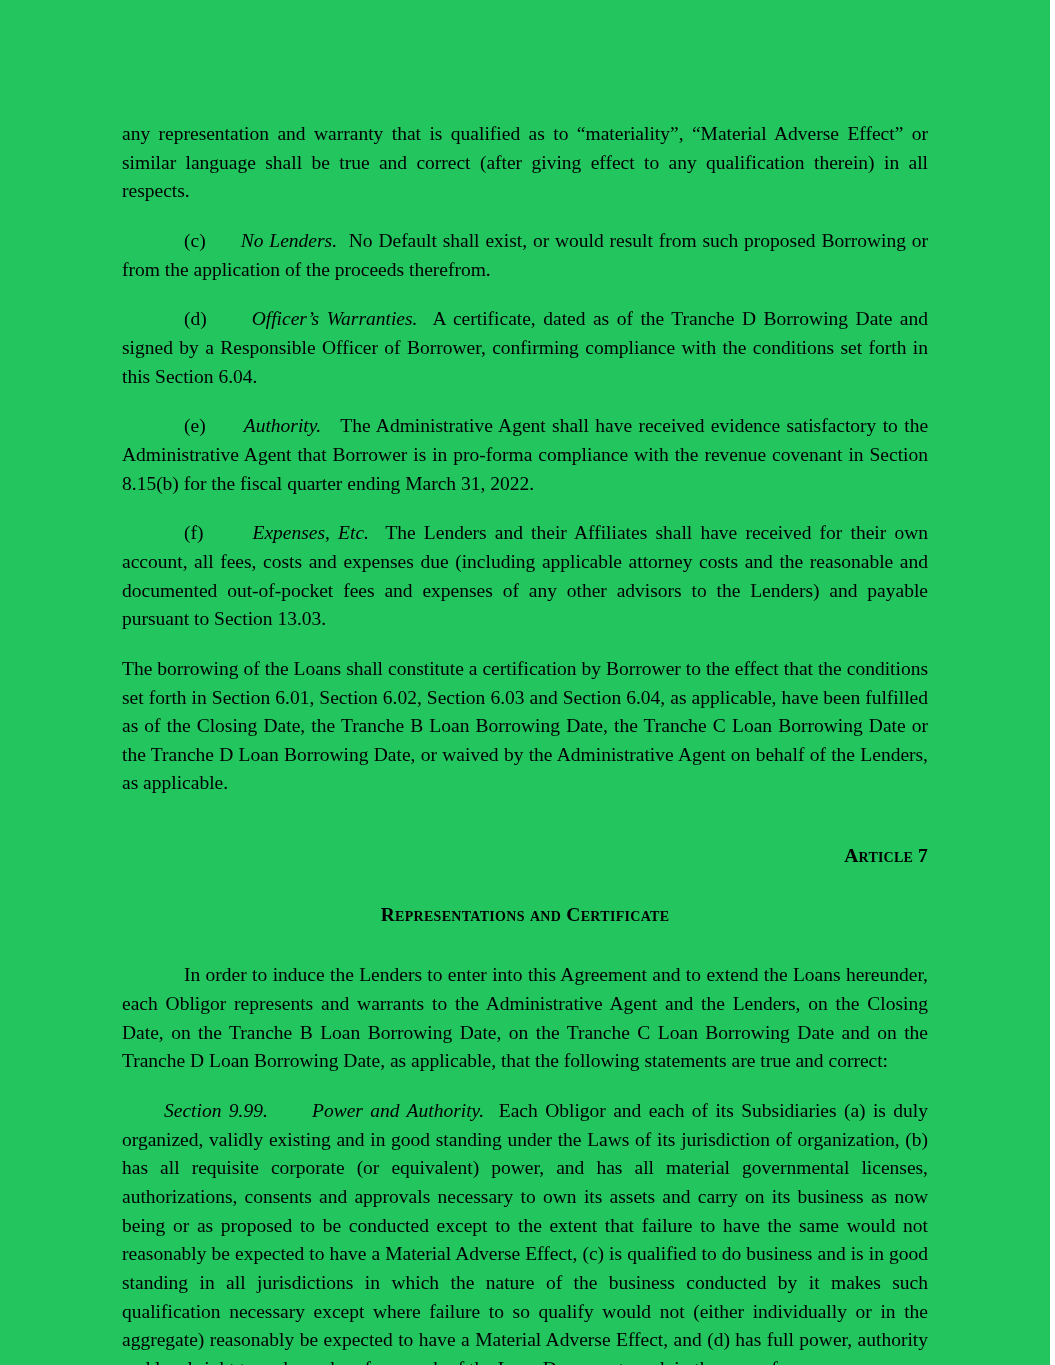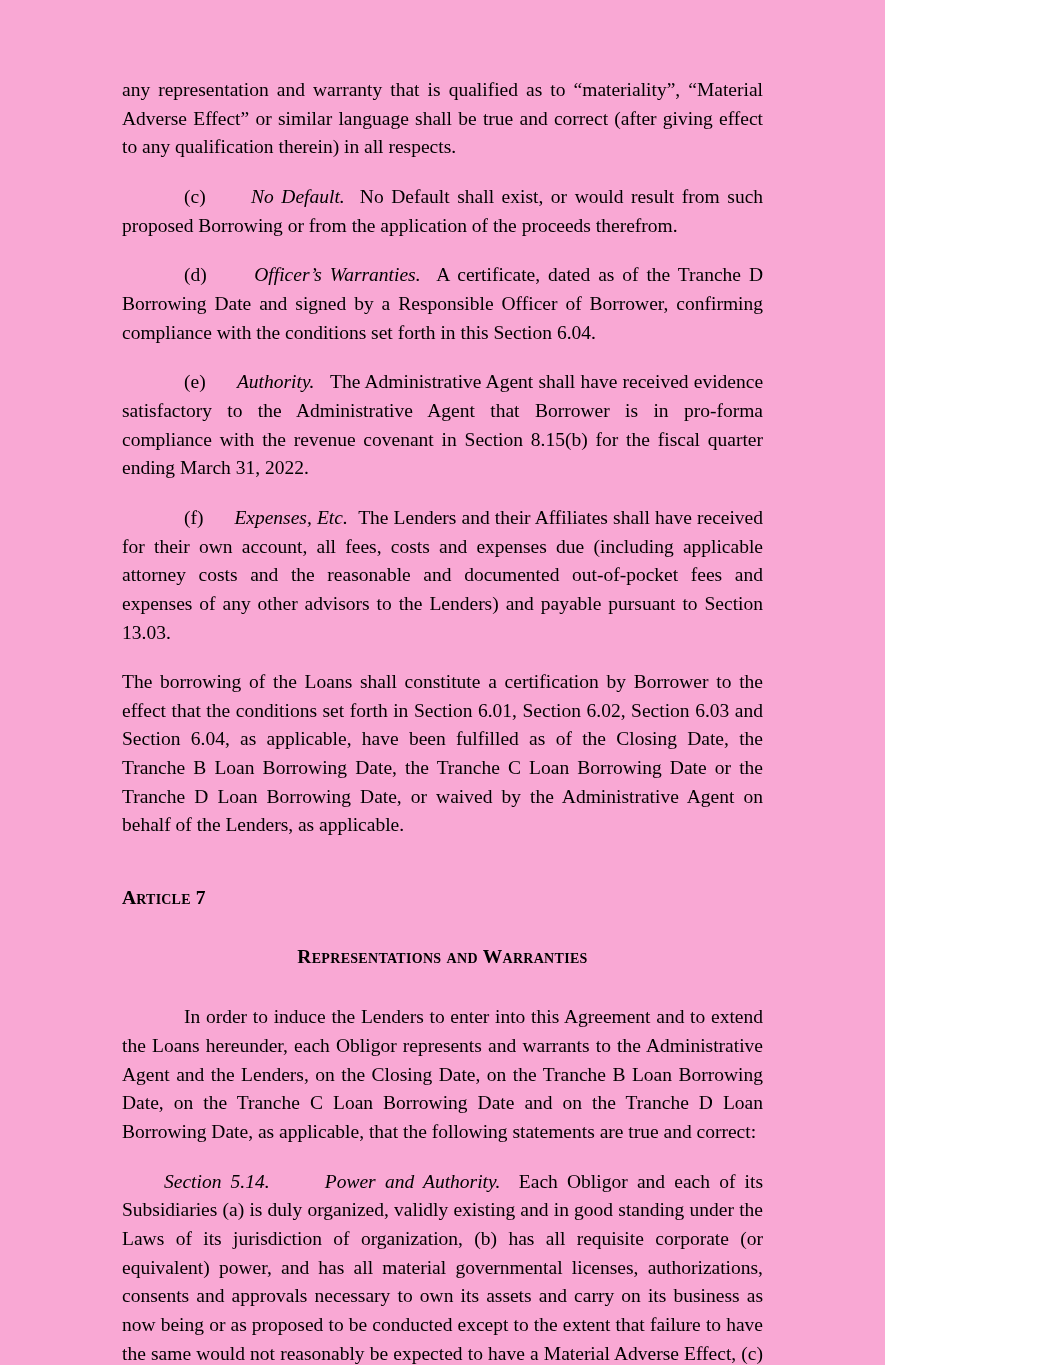--- a/index.html
+++ b/index.html
@@ -5,46 +5,46 @@
   html, body {
     margin: 0;
     padding: 0;
     background: #ffffff;
   }
   body {
     font-family: "Liberation Serif", serif;
     color: #000000;
   }
   .page {
-    width: 885px;
+    width: 1050px;
     height: 1365px;
     position: relative;
-    background: #f9a8d4;
+    background: #22c55e;
     box-sizing: border-box;
-    padding: 76px 122px 40px 122px;
+    padding: 120px 122px 40px 122px;
   }
   .doc-body {
     font-size: 19.5px;
     line-height: 1.47;
     text-align: justify;
   }
   p {
     margin: 0 0 21px 0;
   }
   p.tight {
     margin-bottom: 21px;
   }
   .indent {
     text-indent: 62px;
   }
   .ital {
     font-style: italic;
   }
   .article-head {
-    text-align: left;
+    text-align: right;
     margin: 44px 0 0 0;
     font-variant: small-caps;
     font-size: 19.5px;
     letter-spacing: 0.2px;
   }
   .article-sub {
     text-align: center;
     margin: 30px 0 0 0;
     font-variant: small-caps;
     font-weight: bold;
@@ -73,21 +73,21 @@
 </head>
 <body>
 
 <div class="page">
   <div class="doc-body">
 
     <p class="tight">any representation and warranty that is qualified as to “materiality”, “Material Adverse Effect” or similar language shall be true and correct (after giving effect to any qualification therein) in all respects.</p>
 
     <p class="indent">
       <span>(c)</span>
-      <span>&nbsp;&nbsp;&nbsp;&nbsp;&nbsp;</span><span class="ital">No Default.</span>
+      <span>&nbsp;&nbsp;&nbsp;&nbsp;&nbsp;</span><span class="ital">No Lenders.</span>
       <span>&nbsp;</span><span>No Default shall exist, or would result from such proposed Borrowing or from the application of the proceeds therefrom.</span>
     </p>
 
     <p class="indent">
       <span>(d)</span>
       <span>&nbsp;&nbsp;&nbsp;&nbsp;&nbsp;</span><span class="ital">Officer’s Warranties.</span>
       <span>&nbsp;</span><span>A certificate, dated as of the Tranche D Borrowing Date and signed by a Responsible Officer of Borrower, confirming compliance with the conditions set forth in this Section 6.04.</span>
     </p>
 
     <p class="indent">
@@ -101,25 +101,25 @@
       <span>&nbsp;&nbsp;&nbsp;&nbsp;&nbsp;</span><span class="ital">Expenses, Etc.</span>
       <span>&nbsp;</span><span>The Lenders and their Affiliates shall have received for their own account, all fees, costs and expenses due (including applicable attorney costs and the reasonable and documented out-of-pocket fees and expenses of any other advisors to the Lenders) and payable pursuant to Section 13.03.</span>
     </p>
 
     <p class="tight gap-top">The borrowing of the Loans shall constitute a certification by Borrower to the effect that the conditions set forth in Section 6.01, Section 6.02, Section 6.03 and Section 6.04, as applicable, have been fulfilled as of the Closing Date, the Tranche B Loan Borrowing Date, the Tranche C Loan Borrowing Date or the Tranche D Loan Borrowing Date, or waived by the Administrative Agent on behalf of the Lenders, as applicable.</p>
 
     <p class="article-head">
       <span class="article-num">Article 7</span>
     </p>
 
-    <p class="article-sub">Representations and Warranties</p>
+    <p class="article-sub">Representations and Certificate</p>
 
     <p class="indent" style="margin-top:32px;">In order to induce the Lenders to enter into this Agreement and to extend the Loans hereunder, each Obligor represents and warrants to the Administrative Agent and the Lenders, on the Closing Date, on the Tranche B Loan Borrowing Date, on the Tranche C Loan Borrowing Date and on the Tranche D Loan Borrowing Date, as applicable, that the following statements are true and correct:</p>
 
     <p class="section-para">
-      <span class="ital">Section 5.14.</span>
+      <span class="ital">Section 9.99.</span>
       <span>&nbsp;&nbsp;&nbsp;&nbsp;&nbsp;</span><span class="ital">Power and Authority.</span>
       <span>&nbsp;</span><span>Each Obligor and each of its Subsidiaries (a) is duly organized, validly existing and in good standing under the Laws of its jurisdiction of organization, (b) has all requisite corporate (or equivalent) power, and has all material governmental licenses, authorizations, consents and approvals necessary to own its assets and carry on its business as now being or as proposed to be conducted except to the extent that failure to have the same would not reasonably be expected to have a Material Adverse Effect, (c) is qualified to do business and is in good standing in all jurisdictions in which the nature of the business conducted by it makes such qualification necessary except where failure to so qualify would not (either individually or in the aggregate) reasonably be expected to have a Material Adverse Effect, and (d) has full power, authority and legal right to make and perform each of the Loan Documents and, in the case of</span>
     </p>
 
   </div>
 
 </div>
 
 </body></html>

